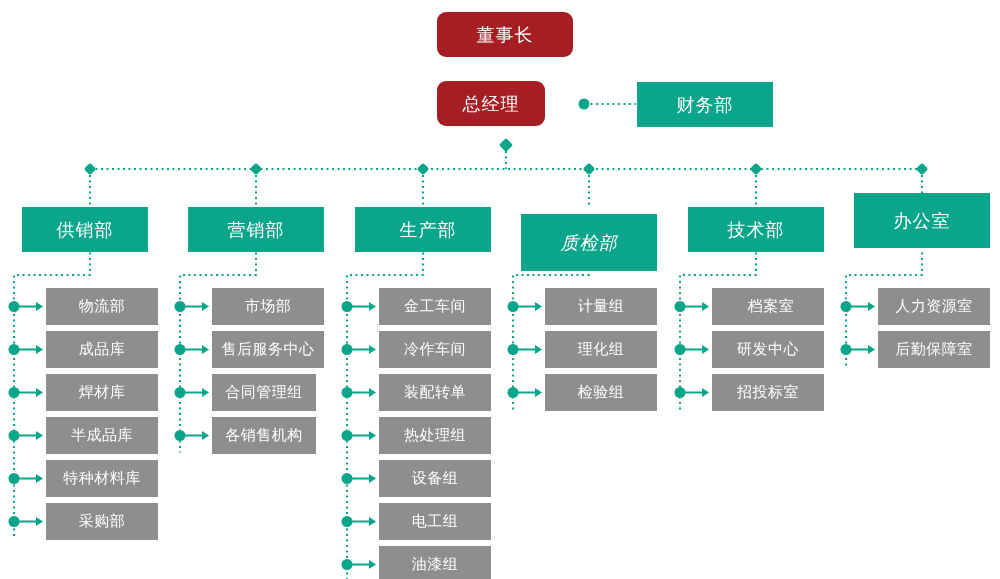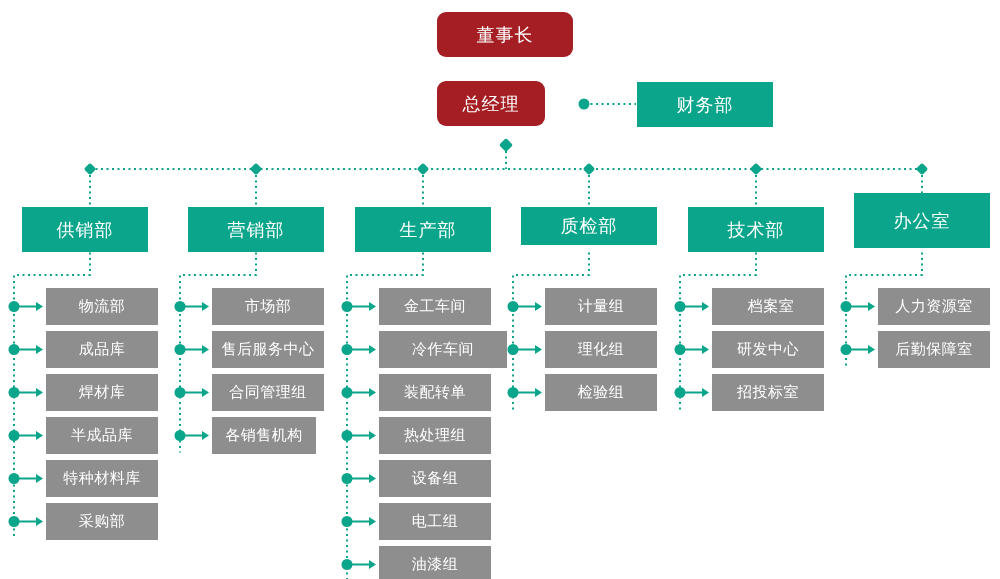--- a/index.html
+++ b/index.html
@@ -155,31 +155,31 @@
       <div class="box dept" style="left: 22px; top: 207px; width: 126px; height: 45px;">供销部</div>
       <div class="box sub" style="left: 46px; top: 288px; width: 112px; height: 37px;">物流部</div>
       <div class="box sub" style="left: 46px; top: 331px; width: 112px; height: 37px;">成品库</div>
       <div class="box sub" style="left: 46px; top: 374px; width: 112px; height: 37px;">焊材库</div>
       <div class="box sub" style="left: 46px; top: 417px; width: 112px; height: 37px;">半成品库</div>
       <div class="box sub" style="left: 46px; top: 460px; width: 112px; height: 37px;">特种材料库</div>
       <div class="box sub" style="left: 46px; top: 503px; width: 112px; height: 37px;">采购部</div>
       <div class="box dept" style="left: 188px; top: 207px; width: 136px; height: 45px;">营销部</div>
       <div class="box sub" style="left: 212px; top: 288px; width: 112px; height: 37px;">市场部</div>
       <div class="box sub" style="left: 212px; top: 331px; width: 112px; height: 37px;">售后服务中心</div>
-      <div class="box sub" style="left: 212px; top: 374px; width: 112px; height: 37px;">合同管理组</div>
+      <div class="box sub" style="left: 212px; top: 374px; width: 104px; height: 37px;">合同管理组</div>
       <div class="box sub" style="left: 212px; top: 417px; width: 104px; height: 37px;">各销售机构</div>
       <div class="box dept" style="left: 355px; top: 207px; width: 136px; height: 45px; padding-left: 10px;">生产部</div>
       <div class="box sub" style="left: 379px; top: 288px; width: 112px; height: 37px;">金工车间</div>
-      <div class="box sub" style="left: 379px; top: 331px; width: 128px; height: 37px;">冷作车间</div>
+      <div class="box sub" style="left: 379px; top: 331px; width: 112px; height: 37px;">冷作车间</div>
       <div class="box sub" style="left: 379px; top: 374px; width: 112px; height: 37px;">装配转单</div>
       <div class="box sub" style="left: 379px; top: 417px; width: 112px; height: 37px;">热处理组</div>
       <div class="box sub" style="left: 379px; top: 460px; width: 112px; height: 37px;">设备组</div>
       <div class="box sub" style="left: 379px; top: 503px; width: 112px; height: 37px;">电工组</div>
       <div class="box sub" style="left: 379px; top: 546px; width: 112px; height: 37px;">油漆组</div>
-      <div class="box dept" style="left: 521px; top: 207px; width: 136px; height: 38px;">质检部</div>
+      <div class="box dept" style="left: 521px; top: 214px; width: 136px; height: 57px; font-style: italic;">质检部</div>
       <div class="box sub" style="left: 545px; top: 288px; width: 112px; height: 37px;">计量组</div>
       <div class="box sub" style="left: 545px; top: 331px; width: 112px; height: 37px;">理化组</div>
       <div class="box sub" style="left: 545px; top: 374px; width: 112px; height: 37px;">检验组</div>
       <div class="box dept" style="left: 688px; top: 207px; width: 136px; height: 45px;">技术部</div>
       <div class="box sub" style="left: 712px; top: 288px; width: 112px; height: 37px; padding-left: 6px;">档案室</div>
       <div class="box sub" style="left: 712px; top: 331px; width: 112px; height: 37px;">研发中心</div>
       <div class="box sub" style="left: 712px; top: 374px; width: 112px; height: 37px;">招投标室</div>
       <div class="box dept" style="left: 854px; top: 193px; width: 136px; height: 55px;">办公室</div>
       <div class="box sub" style="left: 878px; top: 288px; width: 112px; height: 37px;">人力资源室</div>
       <div class="box sub" style="left: 878px; top: 331px; width: 112px; height: 37px;">后勤保障室</div>

